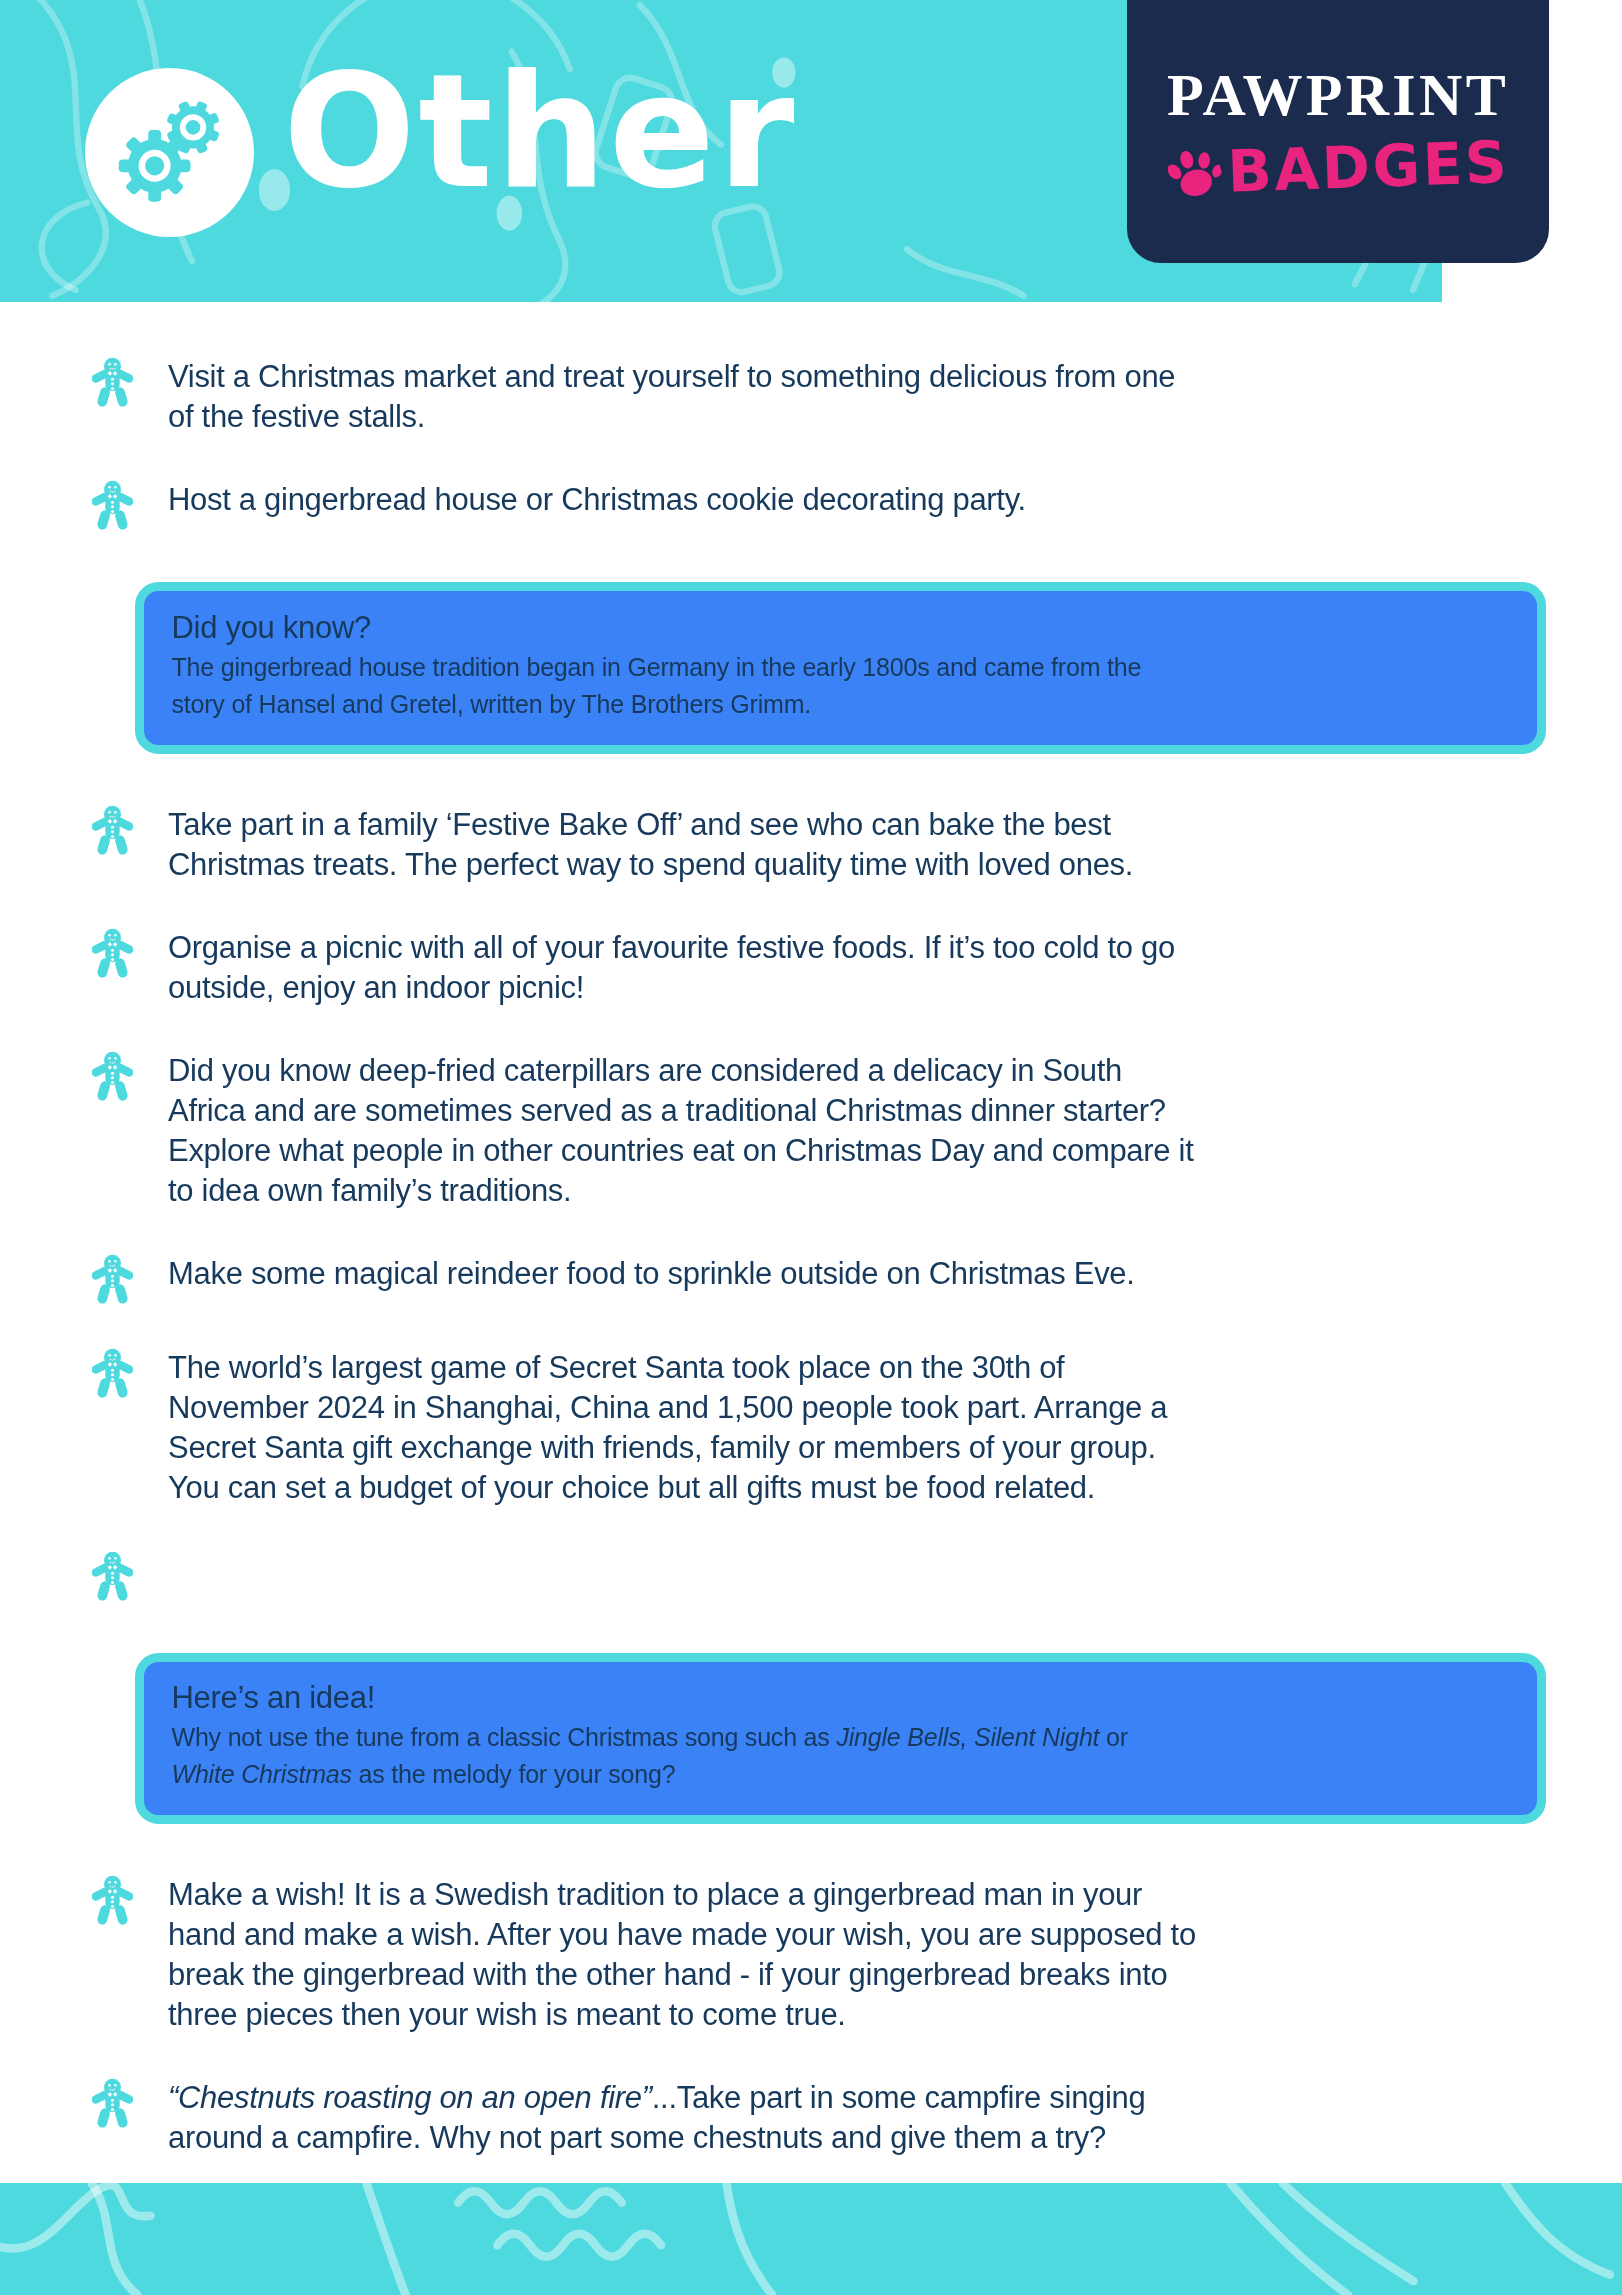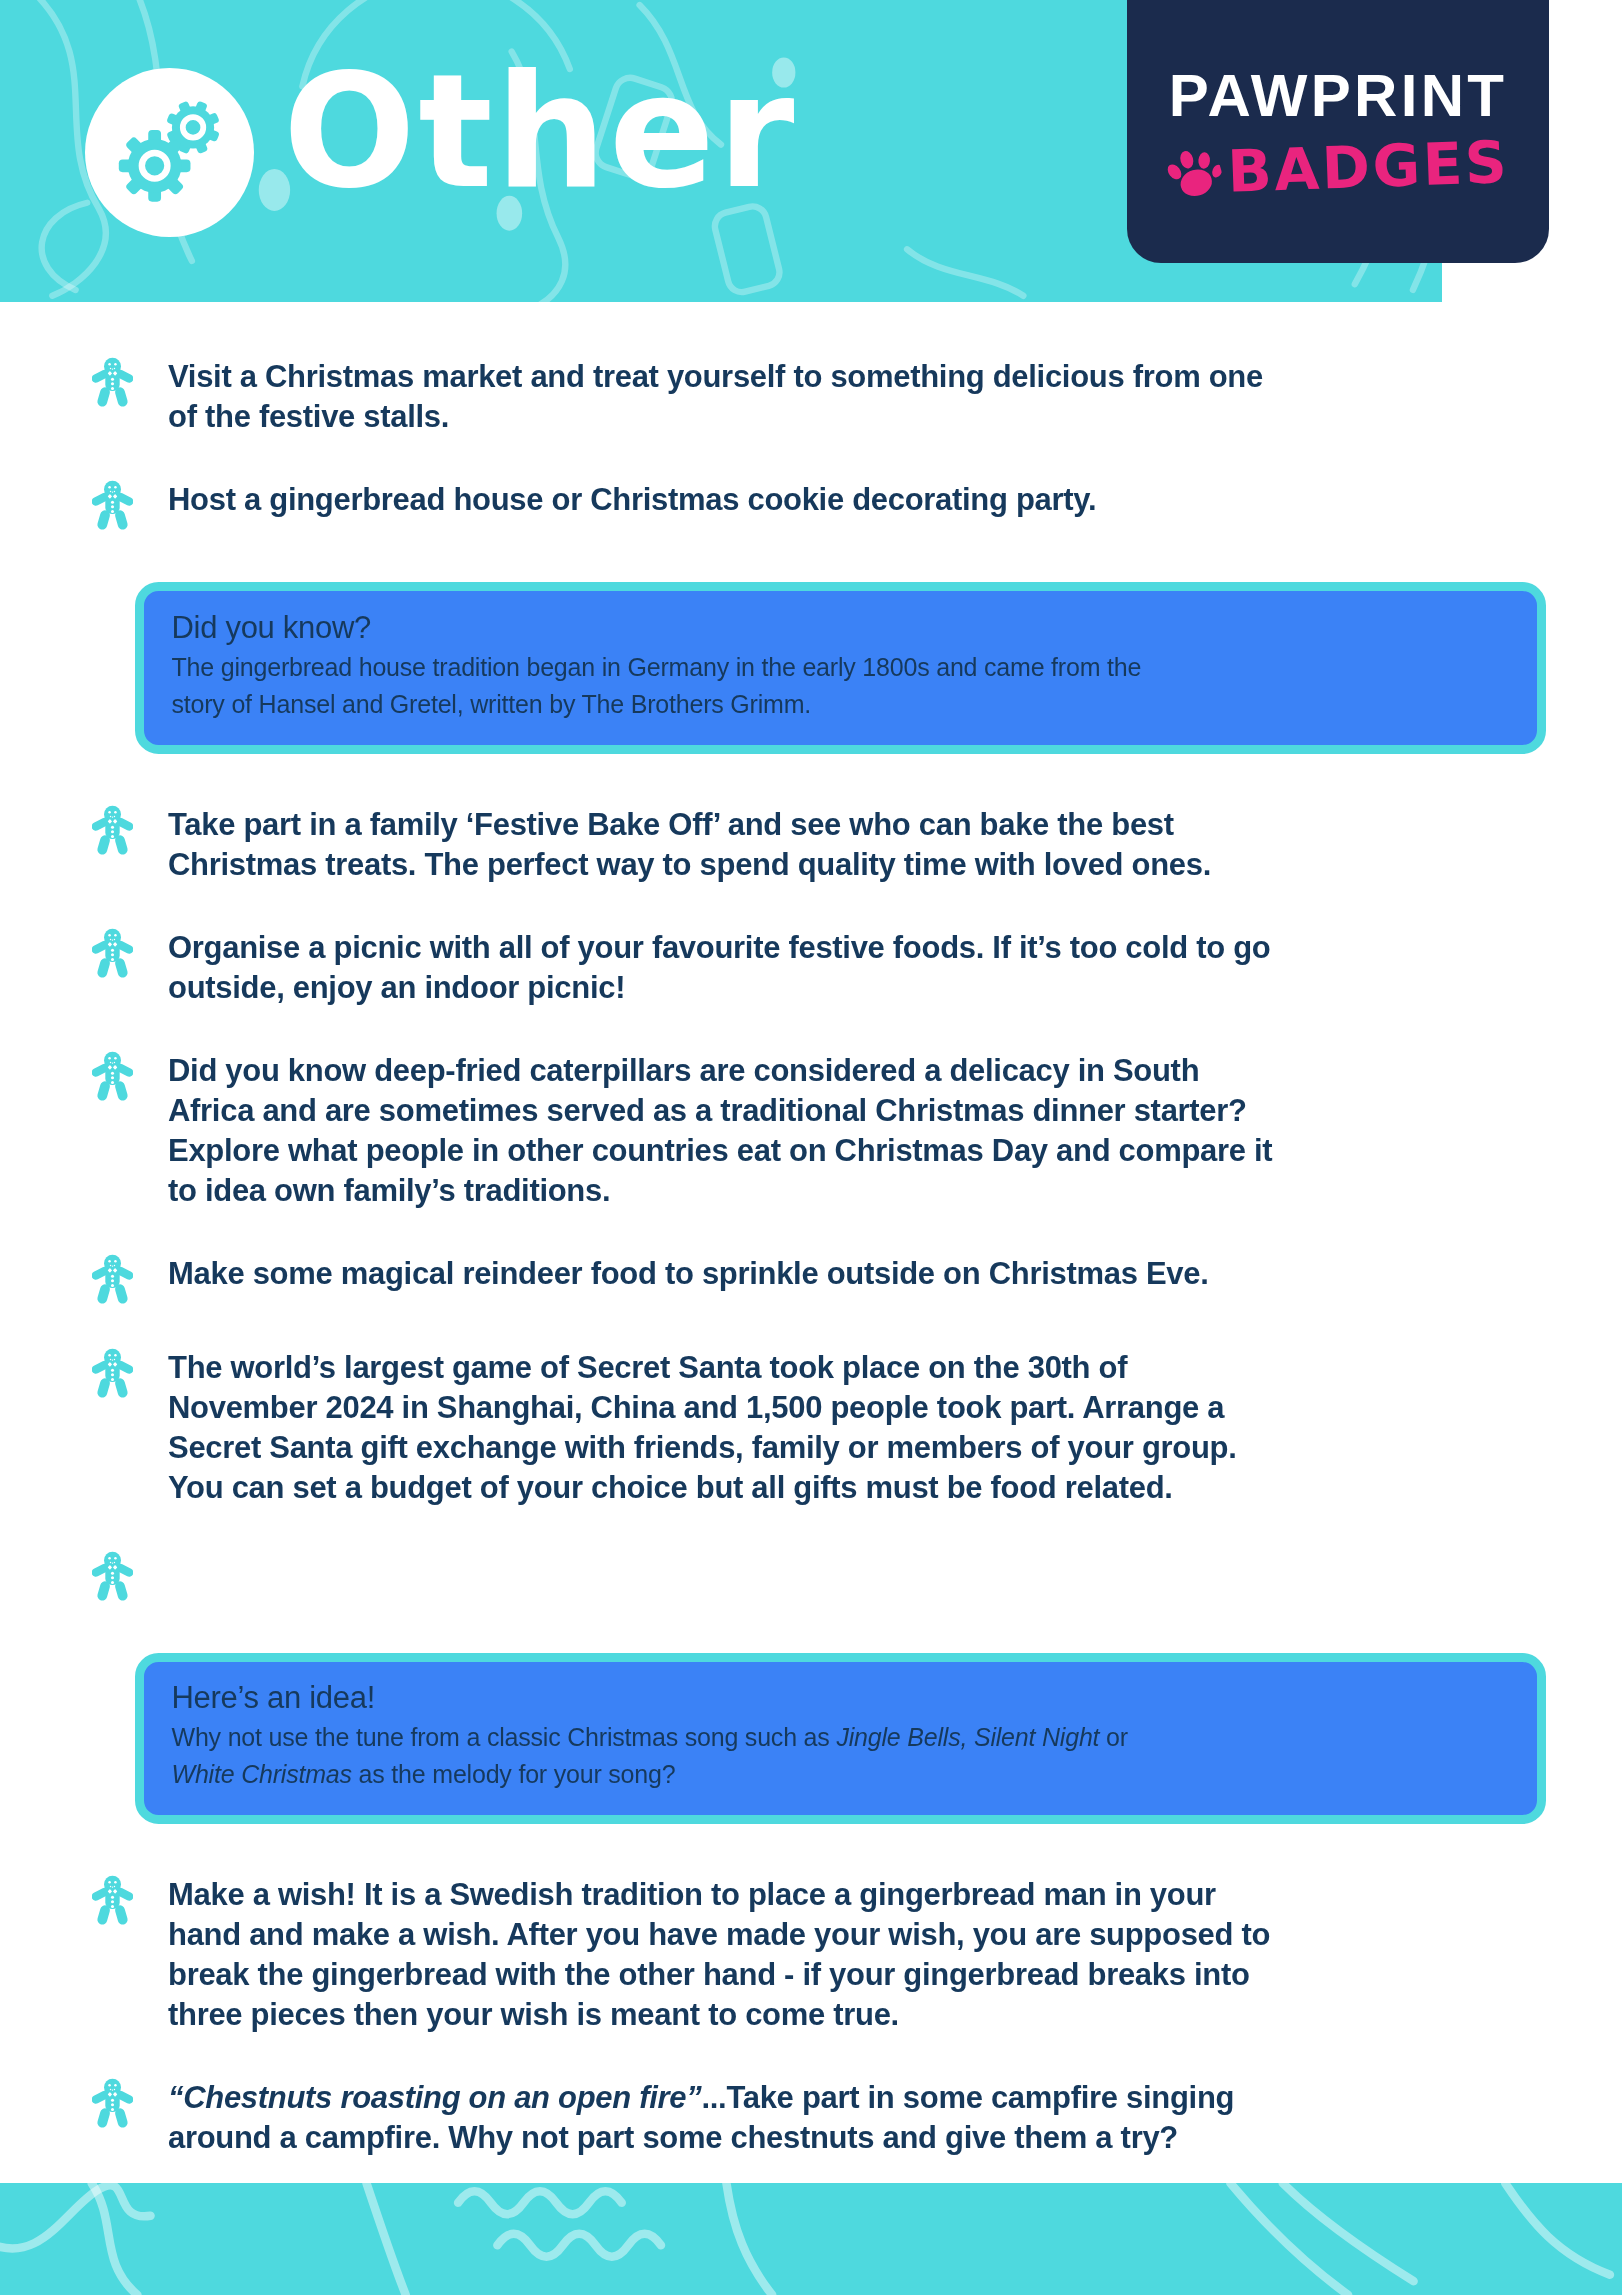--- a/index.html
+++ b/index.html
@@ -37,21 +37,21 @@
     color:#ffffff;letter-spacing:2.6px;
   }
   .logo-box{
     position:absolute;left:1127px;top:0;width:422px;height:263px;
     background:var(--logo-navy);
     border-radius:0 0 34px 34px;
     display:flex;flex-direction:column;align-items:center;justify-content:center;
     gap:3.9px;
   }
   .logo-line1{
-    font-family:Liberation Sans, sans-serif;font-weight:800;
+    font-family:Liberation Serif, serif;font-weight:800;
     font-size:60px;color:#ffffff;letter-spacing:3.3px;
   }
   .logo-line2{
     display:flex;align-items:center;gap:6.5px;
     transform:rotate(-2deg);
   }
   .logo-line2 .paw{width:55px;height:51px;transform:rotate(-14deg);}
   .logo-badges{
     font-family:"DejaVu Sans",sans-serif;font-weight:800;
     font-size:58px;color:var(--logo-pink);letter-spacing:2.6px;
@@ -61,21 +61,21 @@
     position:absolute;top:302px;left:0;width:1623px;bottom:112px;
     padding:55px 92px 0 92px;
   }
   .bullet{
     display:flex;align-items:flex-start;gap:35px;
     margin-bottom:43px;
   }
   .gb{width:41px;height:51px;flex:none;margin-top:0px;}
   .bullet-text{
     font-size:31px;line-height:40px;letter-spacing:-0.3px;
-    width:1368px;color:var(--text);font-weight:bold;
+    width:1368px;color:var(--text);
   }
   .callout{
     margin:51px 0 51px 43px;
     width:1411px;
     border:9.8px solid var(--accent);
     border-radius:23.6px;
     background:#3b82f6;
     padding:15.7px 27.5px 22px 27.5px;
   }
   .callout-title{

